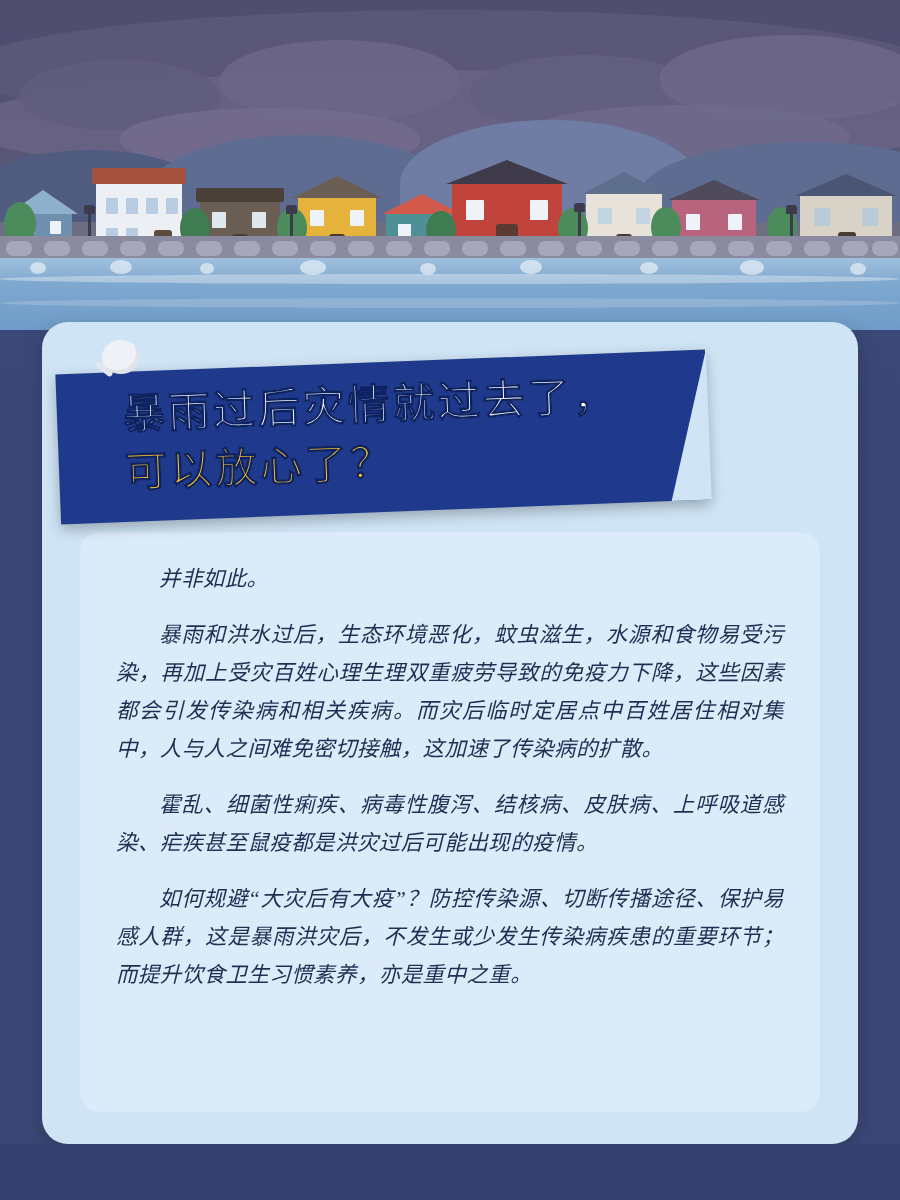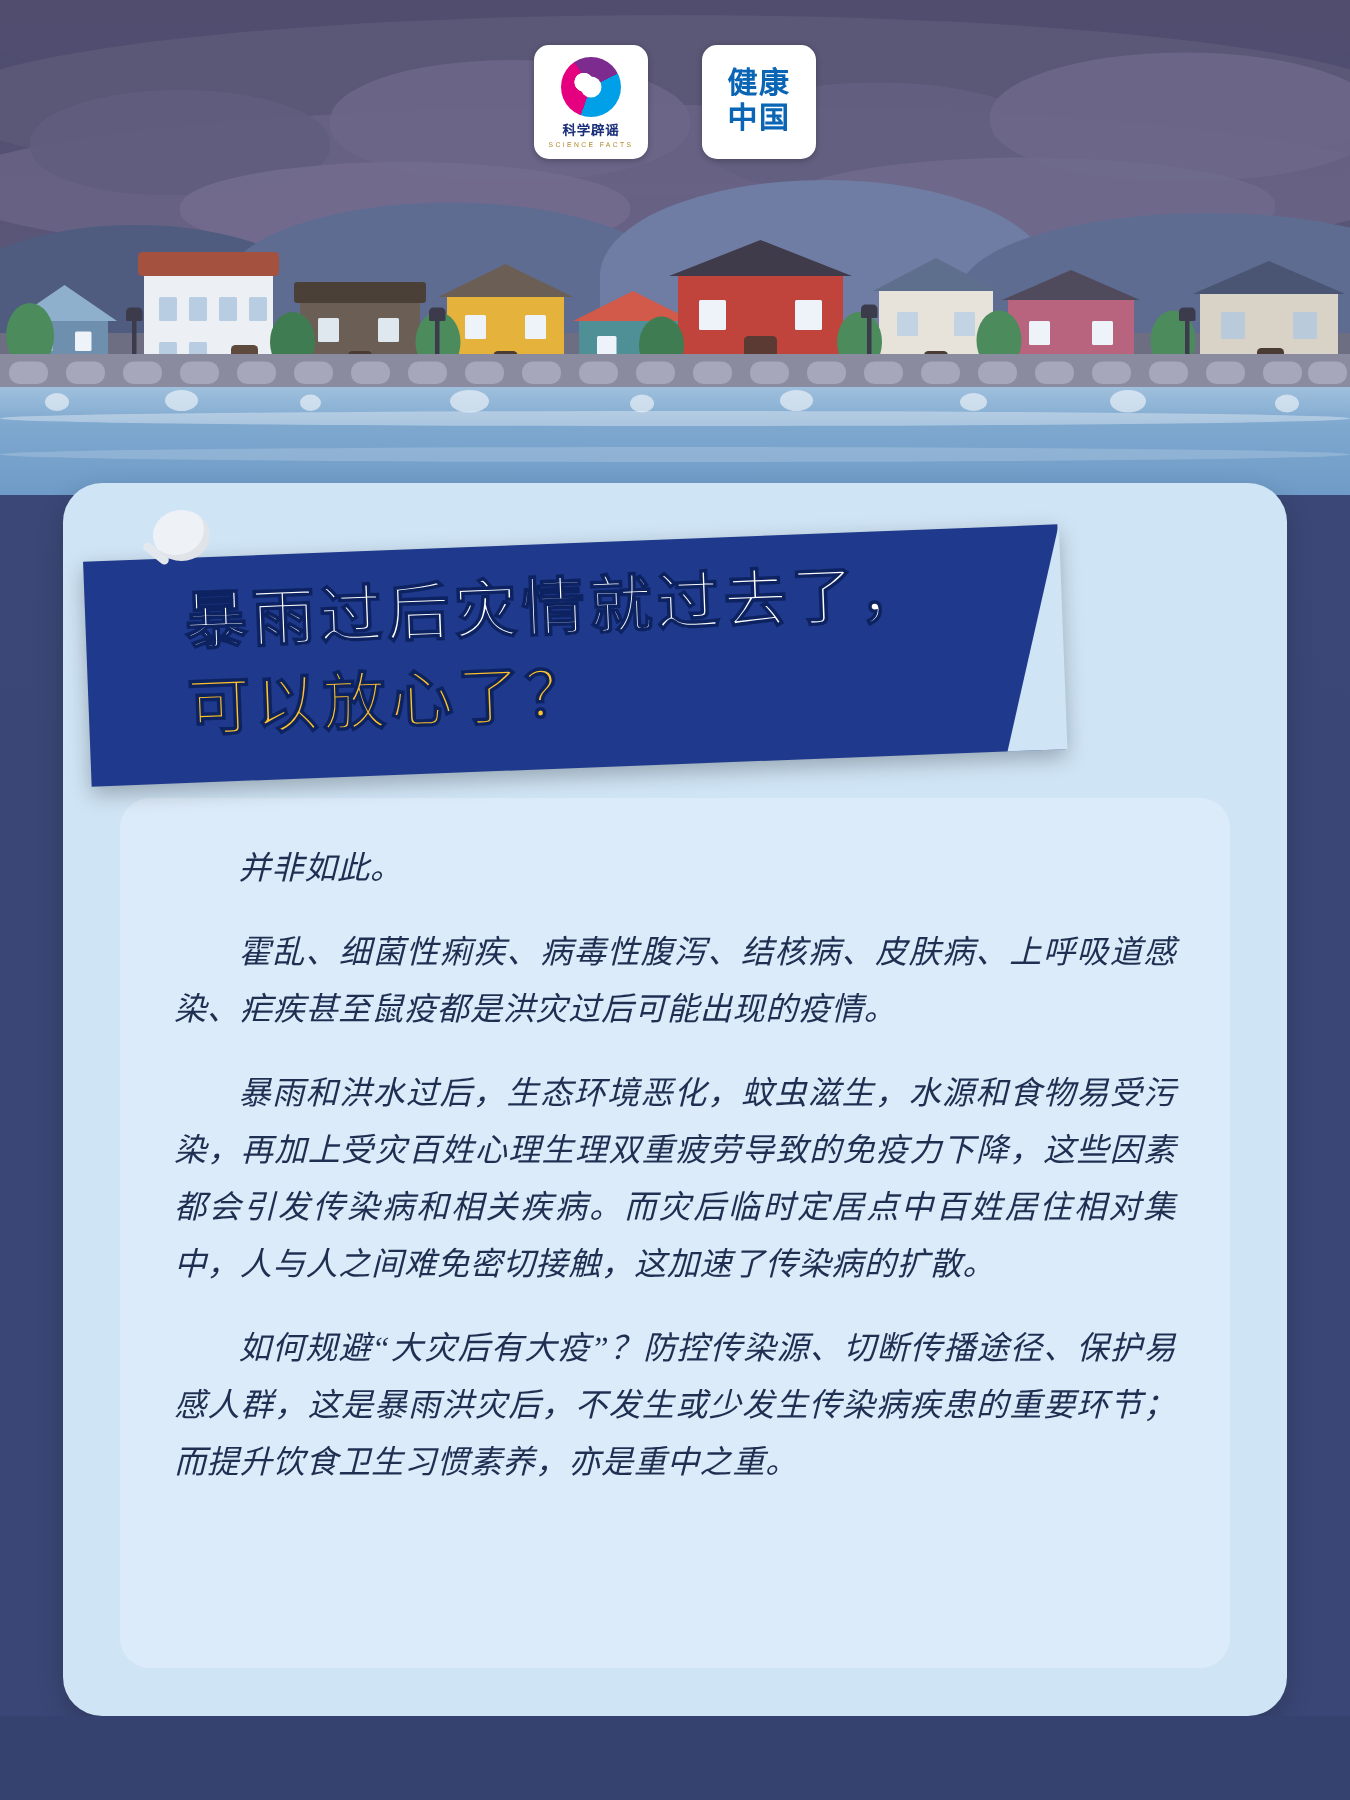--- a/index.html
+++ b/index.html
@@ -494,49 +494,40 @@
       <div class="bubble" style="left:300px;top:2px;width:26px;height:15px;"></div>
       <div class="bubble" style="left:420px;top:5px;width:16px;height:12px;"></div>
       <div class="bubble" style="left:520px;top:2px;width:22px;height:14px;"></div>
       <div class="bubble" style="left:640px;top:4px;width:18px;height:12px;"></div>
       <div class="bubble" style="left:740px;top:2px;width:24px;height:15px;"></div>
       <div class="bubble" style="left:850px;top:5px;width:16px;height:12px;"></div>
     </div>
   </div>
 
   <div class="logos">
-    <div class="logo-box">
-      <div class="logo-a-mark"></div>
-      <div class="logo-a-text">科学辟谣</div>
-      <div class="logo-a-sub">SCIENCE FACTS</div>
-    </div>
-    <div class="logo-box">
-      <div class="logo-b-line">健康</div>
-      <div class="logo-b-line">中国</div>
-    </div>
   </div>
 
   <div class="card">
 
     <div class="banner">
       <div class="banner-inner">
         <div class="title-line t1">暴雨过后灾情就过去了，</div>
         <div class="title-line t2">可以放心了？</div>
       </div>
     </div>
 
     <div class="pin">
       <div class="needle"></div>
       <div class="head"></div>
     </div>
 
     <div class="inner-panel">
       <div class="body-text">
         <p>并非如此。</p>
+        <p>暴雨和洪水过后，生态环境恶化，蚊虫滋生，水源和食物易受污染，再加上受灾百姓心理生理双重疲劳导致的免疫力下降，这些因素都会引发传染病和相关疾病。而灾后临时定居点中百姓居住相对集中，人与人之间难免密切接触，这加速了传染病的扩散。</p>
         <p>霍乱、细菌性痢疾、病毒性腹泻、结核病、皮肤病、上呼吸道感染、疟疾甚至鼠疫都是洪灾过后可能出现的疫情。</p>
-        <p>暴雨和洪水过后，生态环境恶化，蚊虫滋生，水源和食物易受污染，再加上受灾百姓心理生理双重疲劳导致的免疫力下降，这些因素都会引发传染病和相关疾病。而灾后临时定居点中百姓居住相对集中，人与人之间难免密切接触，这加速了传染病的扩散。</p>
         <p>如何规避“大灾后有大疫”？防控传染源、切断传播途径、保护易感人群，这是暴雨洪灾后，不发生或少发生传染病疾患的重要环节；而提升饮食卫生习惯素养，亦是重中之重。</p>
       </div>
     </div>
   </div>
 
   <div class="bottom-bar"></div>
 </div>
 
 </body></html>

